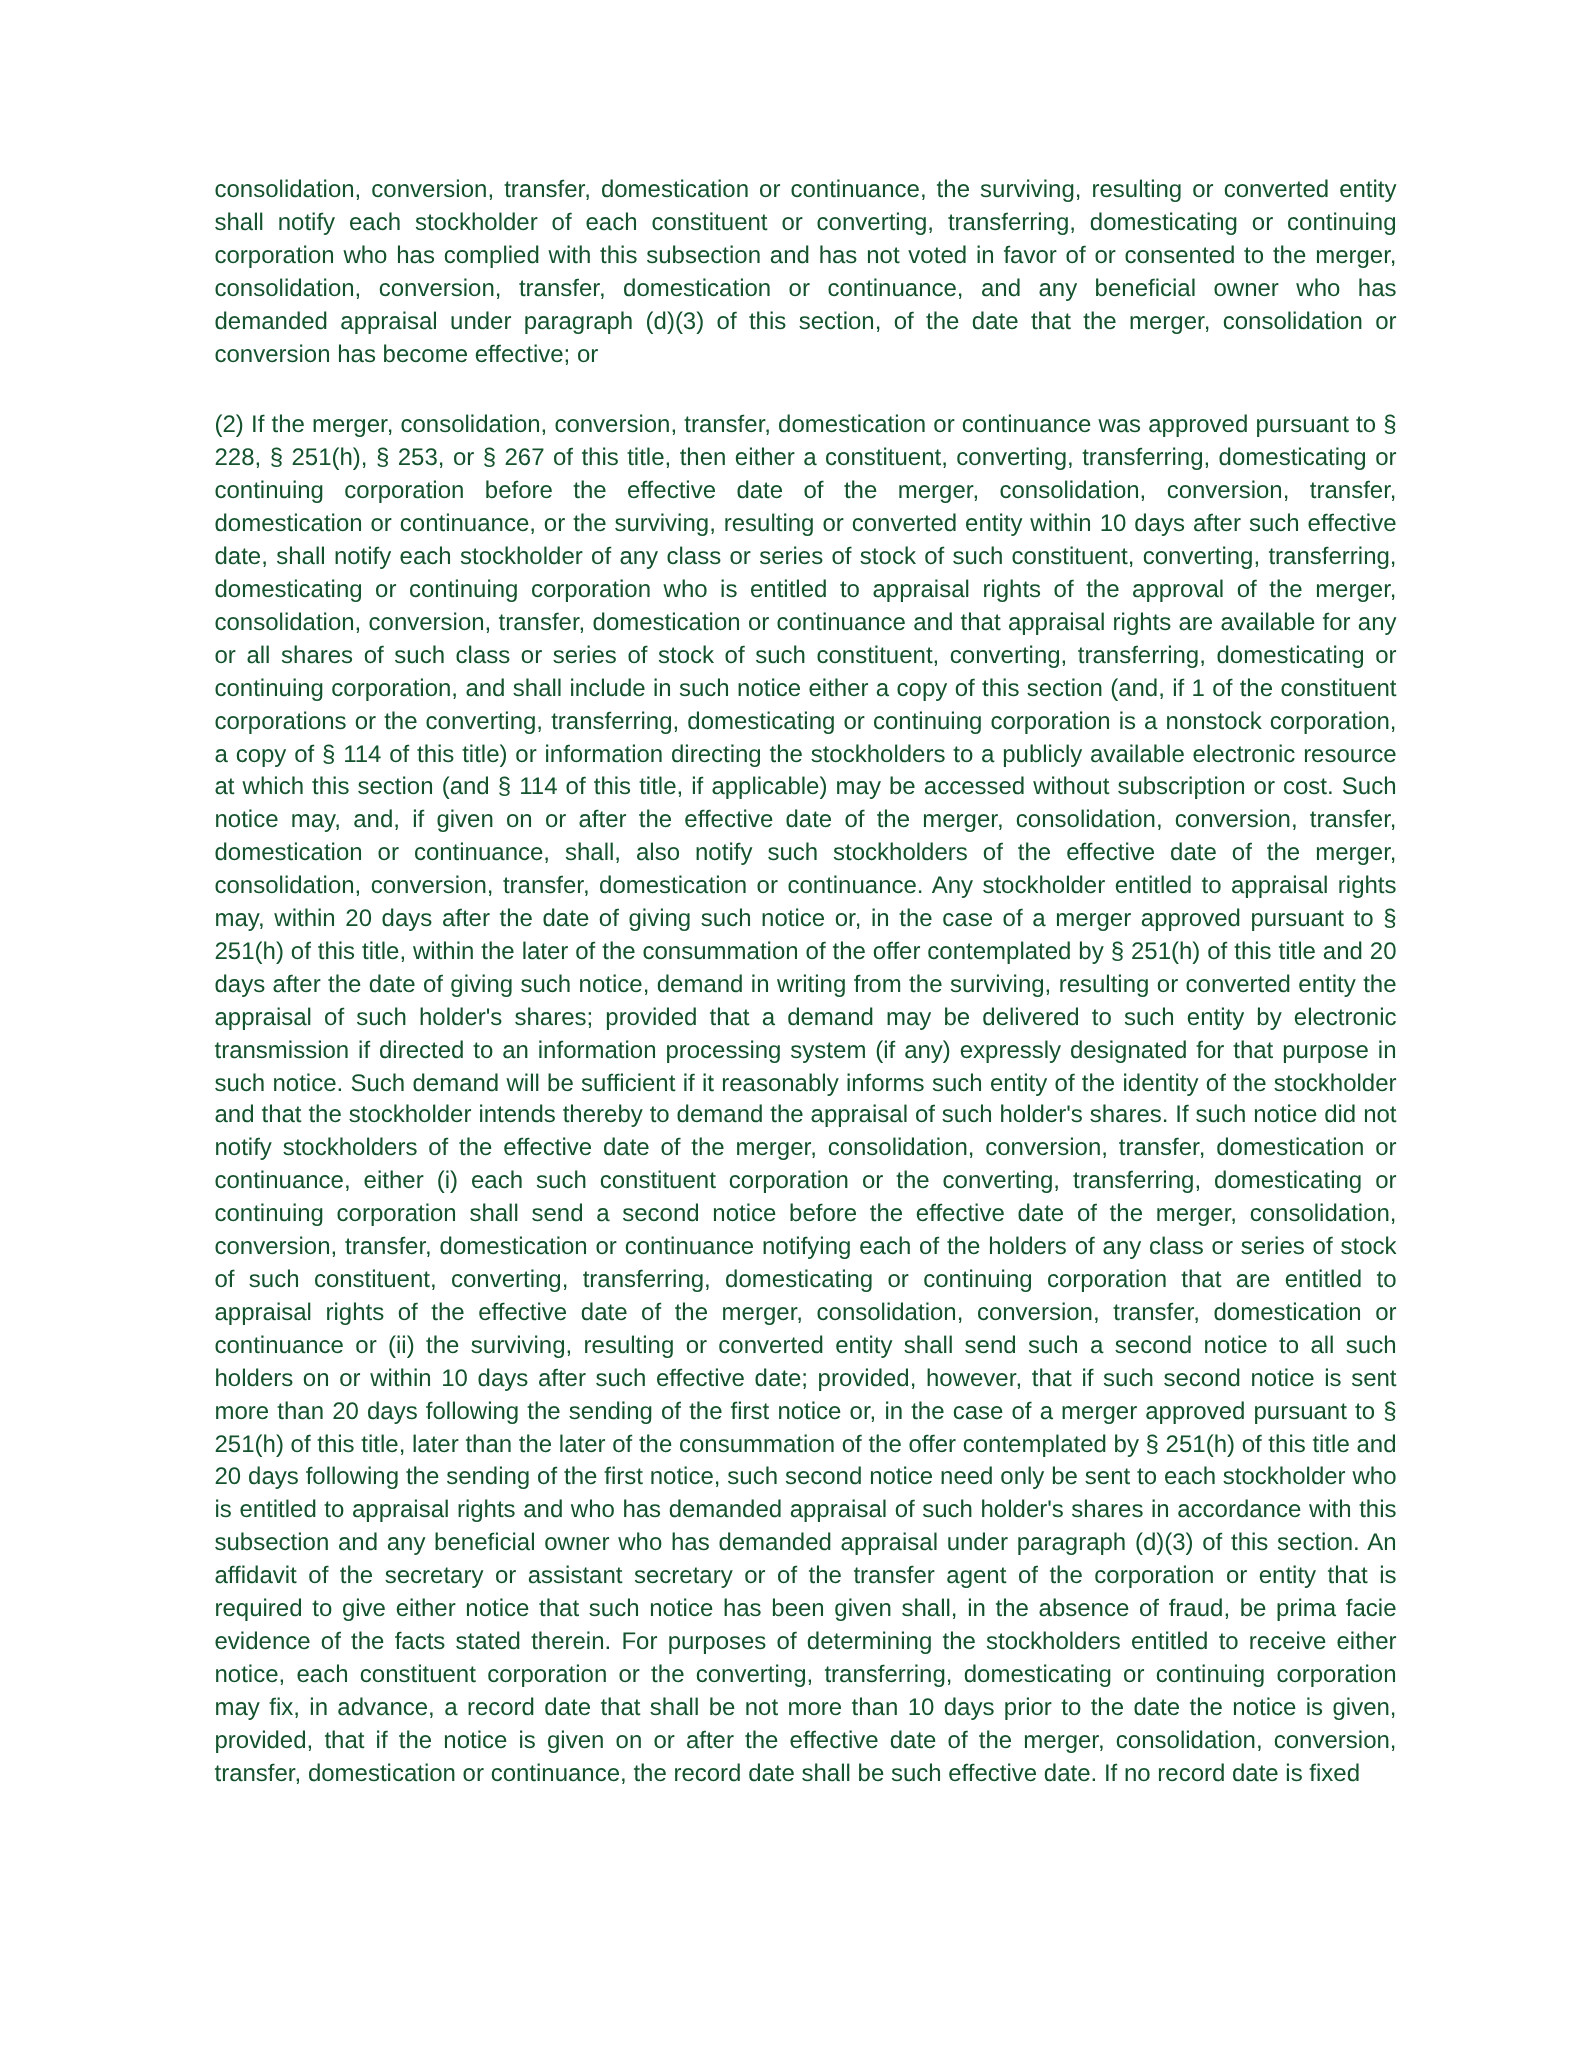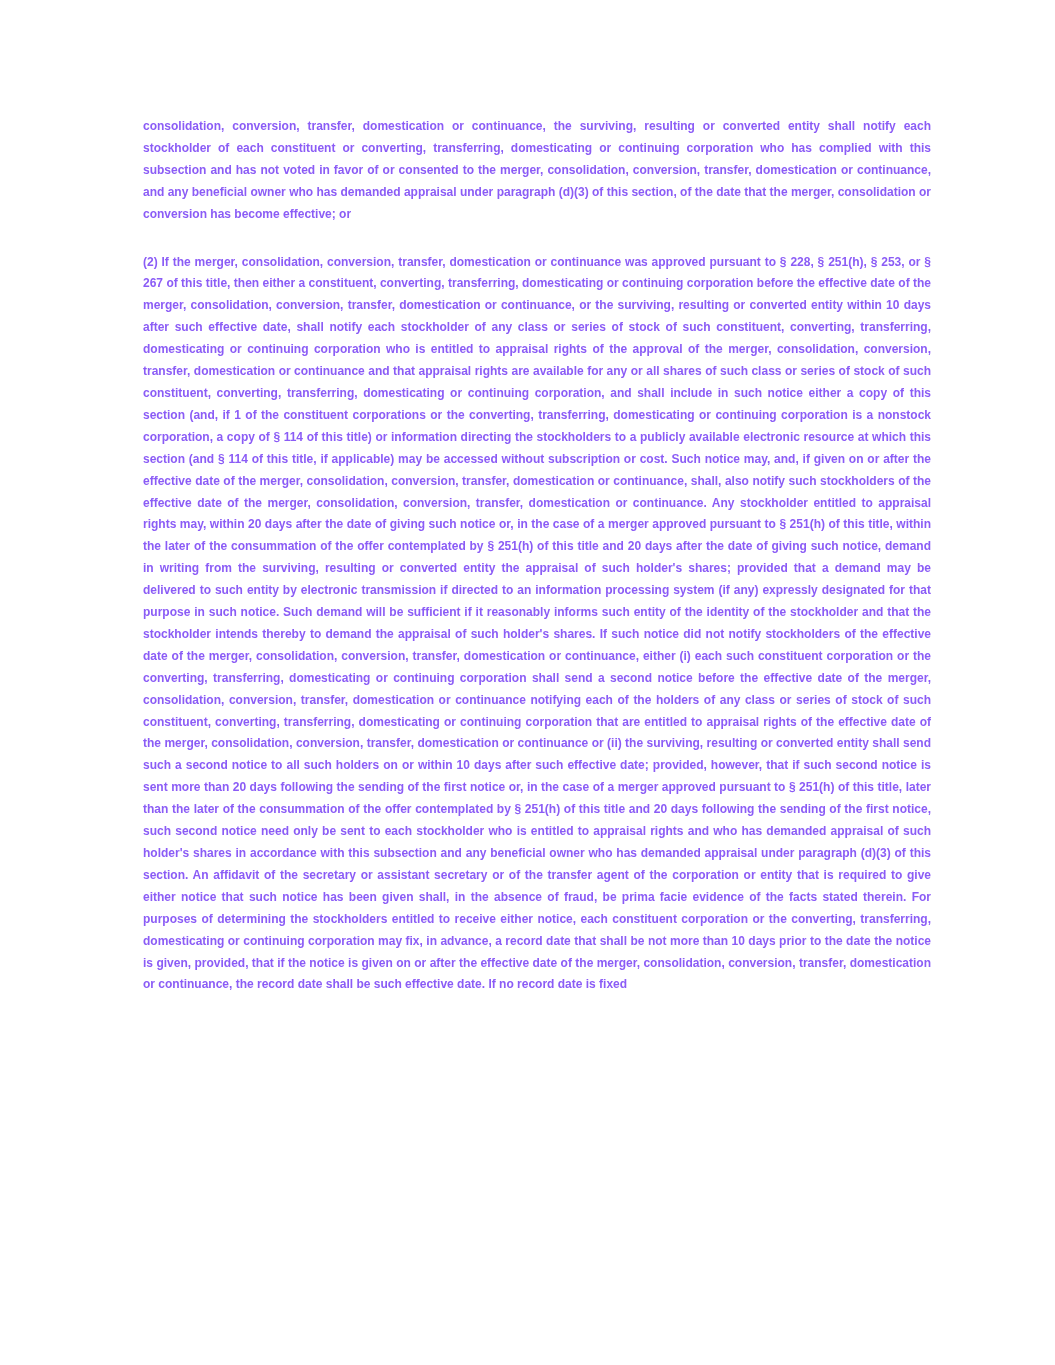--- a/index.html
+++ b/index.html
@@ -13,26 +13,25 @@
     height: 1365px;
     background: #ffffff;
     overflow: hidden;
     font-family: "Liberation Sans", sans-serif;
   }
   .text-block {
     position: absolute;
     left: 143px;
     top: 116px;
     width: 788px;
-    color: #8b5cf6;
-    font-size: 12px;
+    color: #14532d;
+    font-size: 16px;
     line-height: 21.9px;
     text-align: justify;
     text-justify: inter-word;
-    font-weight: bold;
   }
   .text-block p {
     margin: 0 0 26px 0;
   }
 </style>
 </head>
 <body>
 
 <div class="page">
   <div class="text-block">

